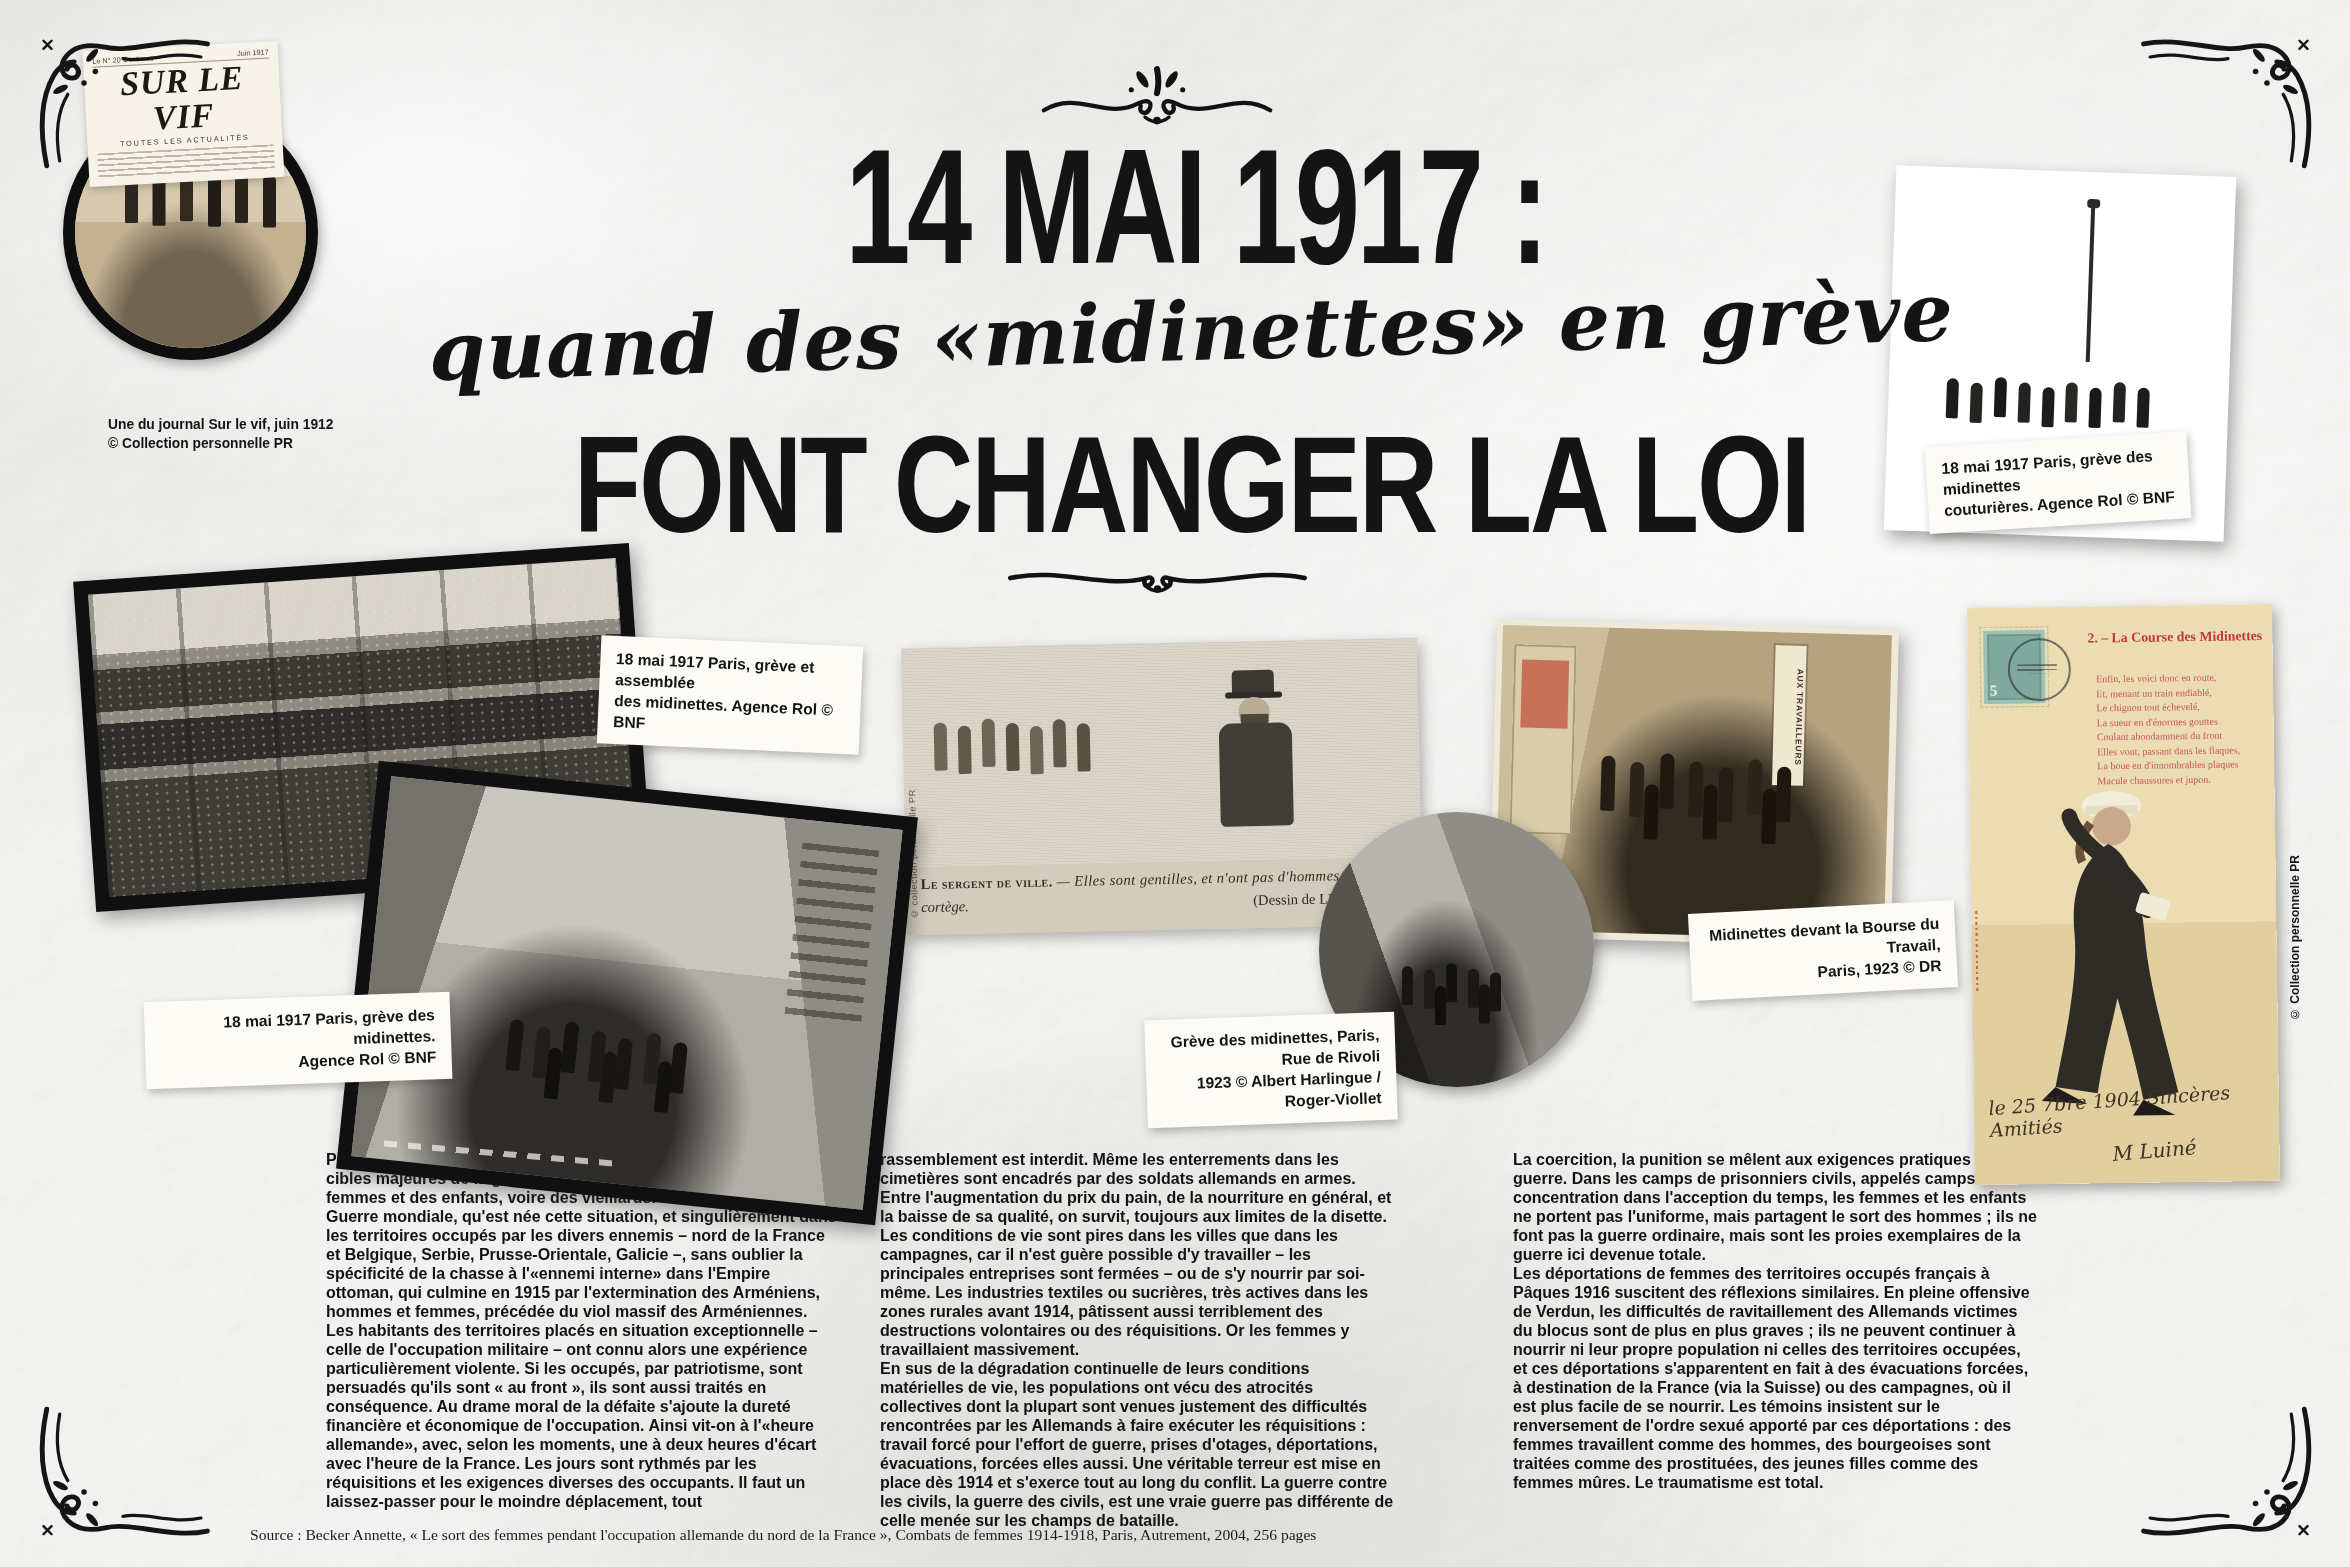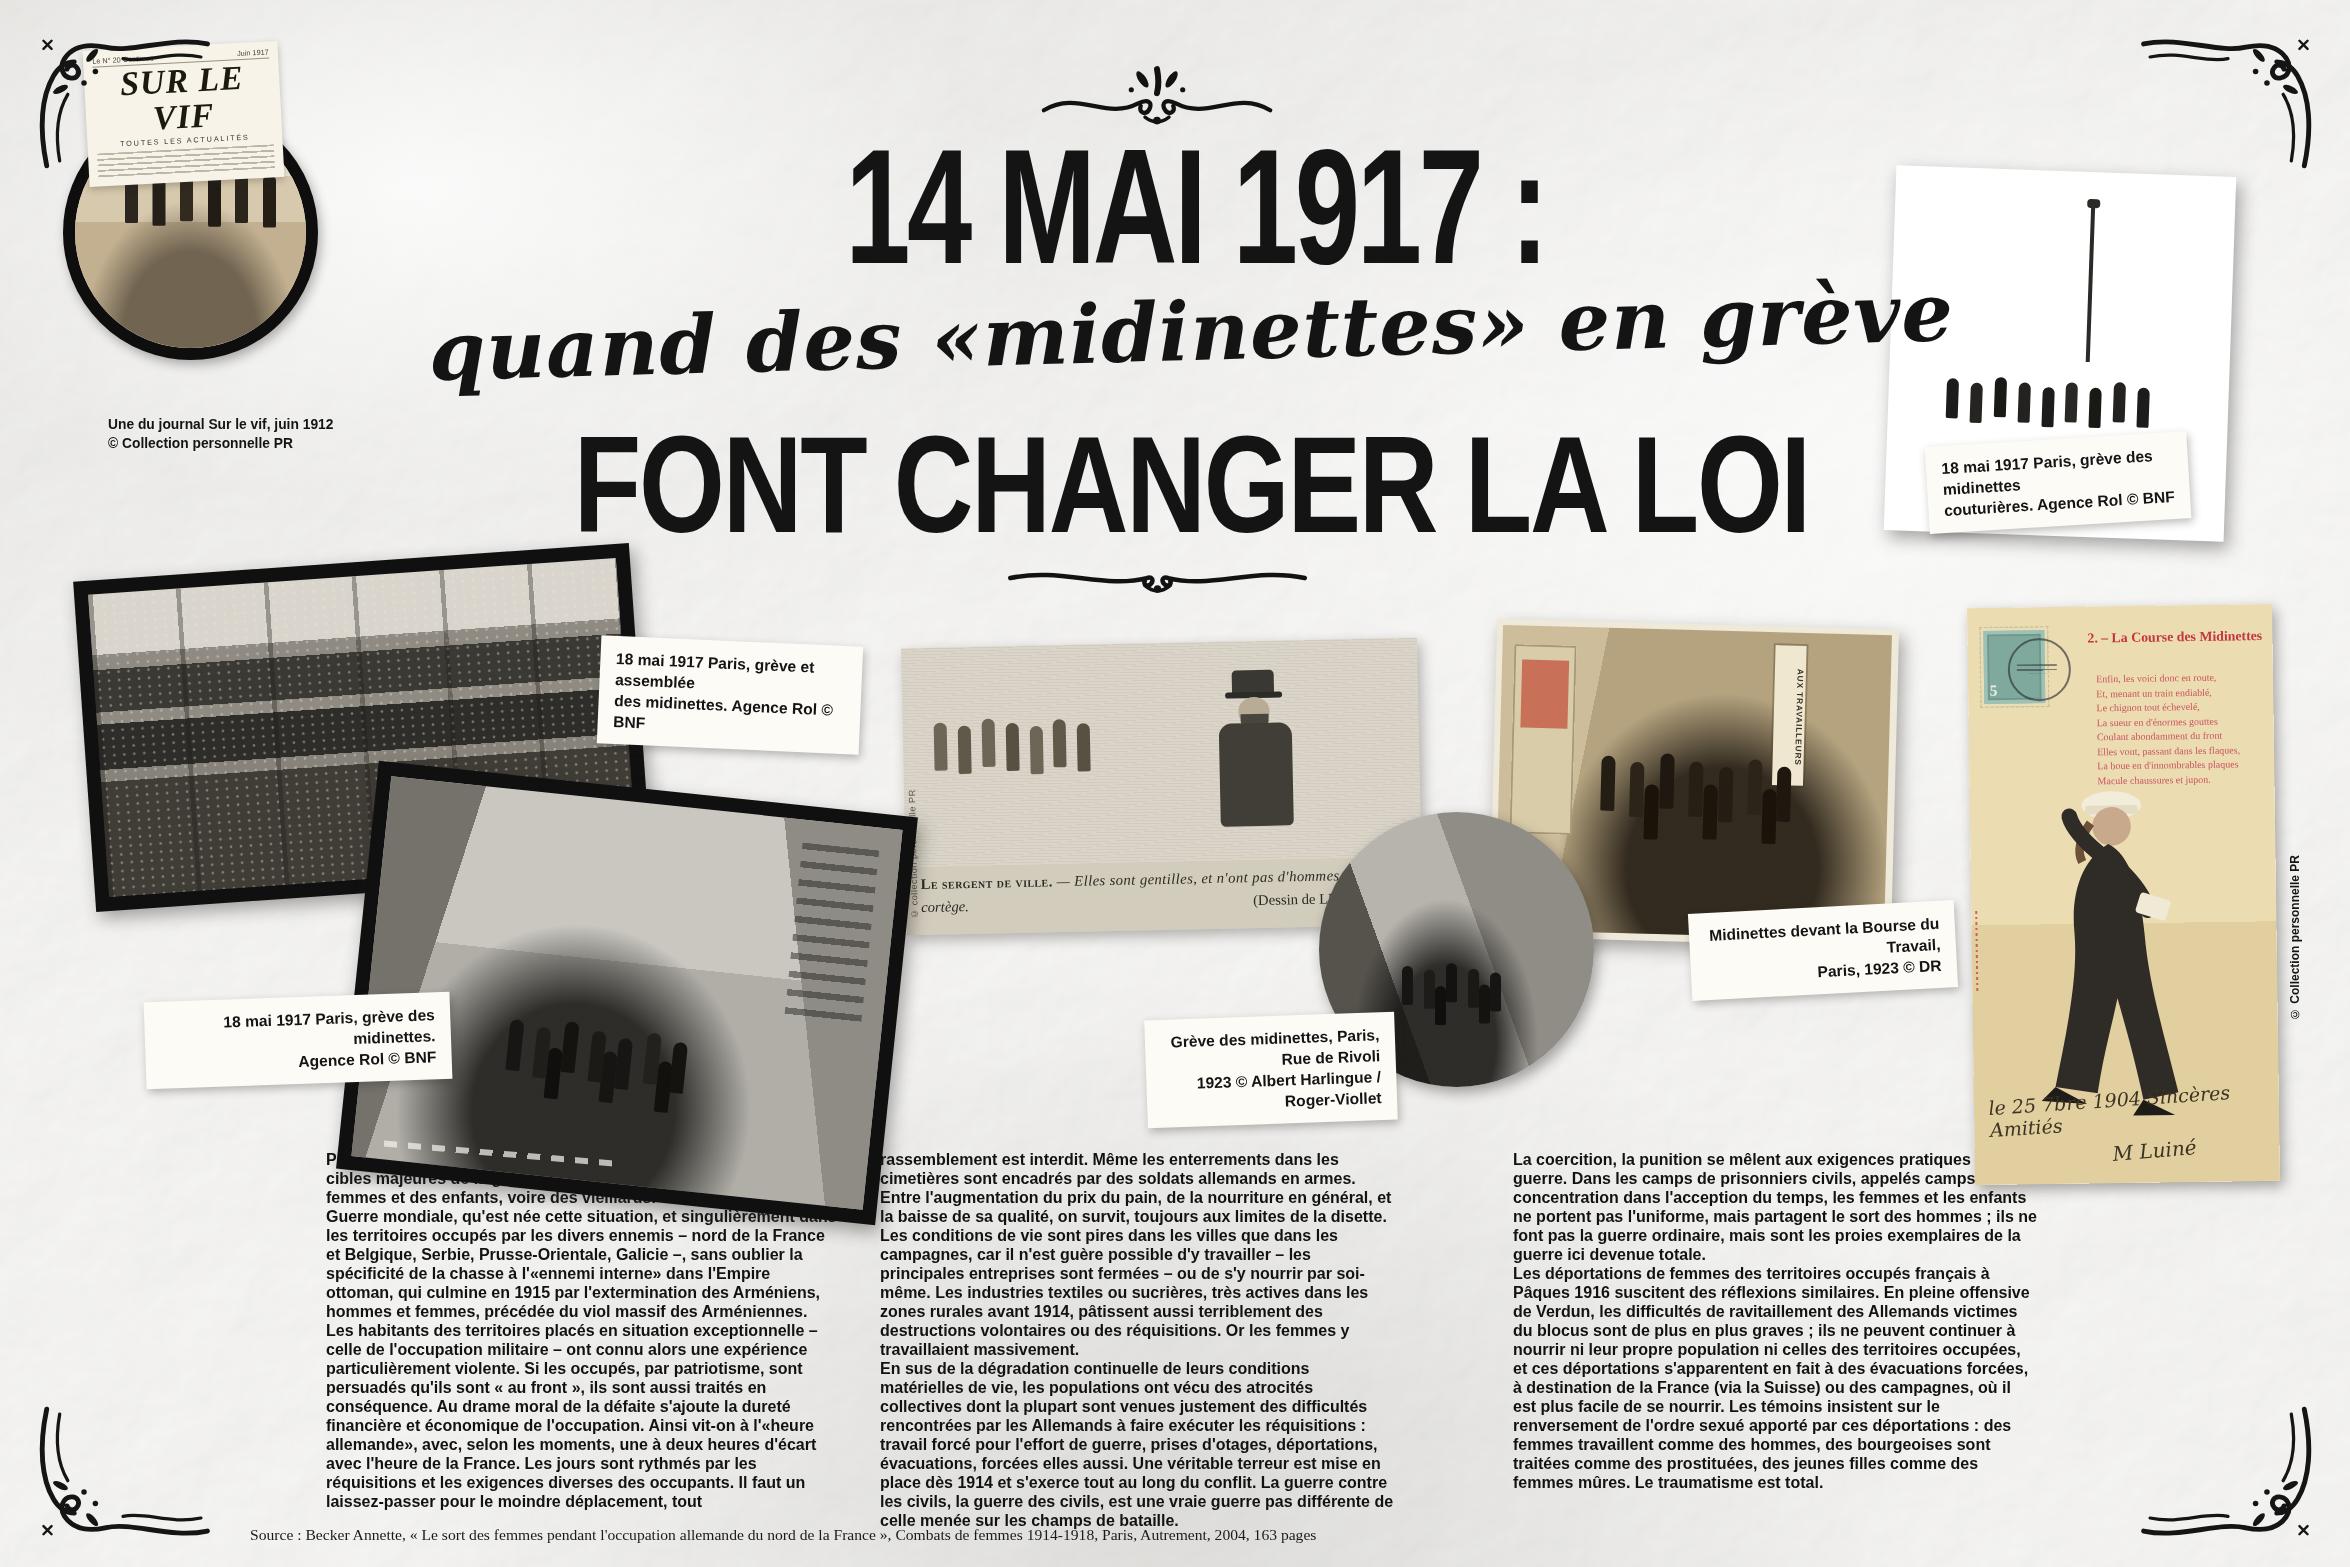--- a/index.html
+++ b/index.html
@@ -424,17 +424,17 @@
   <div class="pc-sidecaption">© Collection personnelle PR</div>
 
   <div class="bodycol c1">Plus on avance dans le siècle et plus les civils deviennent des cibles majeures de la guerre, et ces civils sont massivement des femmes et des enfants, voire des vieillards. C'est dans la Première Guerre mondiale, qu'est née cette situation, et singulièrement dans les territoires occupés par les divers ennemis – nord de la France et Belgique, Serbie, Prusse-Orientale, Galicie –, sans oublier la spécificité de la chasse à l'«ennemi interne» dans l'Empire ottoman, qui culmine en 1915 par l'extermination des Arméniens, hommes et femmes, précédée du viol massif des Arméniennes.
 Les habitants des territoires placés en situation exceptionnelle – celle de l'occupation militaire – ont connu alors une expérience particulièrement violente. Si les occupés, par patriotisme, sont persuadés qu'ils sont « au front », ils sont aussi traités en conséquence. Au drame moral de la défaite s'ajoute la dureté financière et économique de l'occupation. Ainsi vit-on à l'«heure allemande», avec, selon les moments, une à deux heures d'écart avec l'heure de la France. Les jours sont rythmés par les réquisitions et les exigences diverses des occupants. Il faut un laissez-passer pour le moindre déplacement, tout</div>
   <div class="bodycol c2">rassemblement est interdit. Même les enterrements dans les cimetières sont encadrés par des soldats allemands en armes. Entre l'augmentation du prix du pain, de la nourriture en général, et la baisse de sa qualité, on survit, toujours aux limites de la disette. Les conditions de vie sont pires dans les villes que dans les campagnes, car il n'est guère possible d'y travailler – les principales entreprises sont fermées – ou de s'y nourrir par soi-même. Les industries textiles ou sucrières, très actives dans les zones rurales avant 1914, pâtissent aussi terriblement des destructions volontaires ou des réquisitions. Or les femmes y travaillaient massivement.
 En sus de la dégradation continuelle de leurs conditions matérielles de vie, les populations ont vécu des atrocités collectives dont la plupart sont venues justement des difficultés rencontrées par les Allemands à faire exécuter les réquisitions : travail forcé pour l'effort de guerre, prises d'otages, déportations, évacuations, forcées elles aussi. Une véritable terreur est mise en place dès 1914 et s'exerce tout au long du conflit. La guerre contre les civils, la guerre des civils, est une vraie guerre pas différente de celle menée sur les champs de bataille.</div>
   <div class="bodycol c3">La coercition, la punition se mêlent aux exigences pratiques de la guerre. Dans les camps de prisonniers civils, appelés camps de concentration dans l'acception du temps, les femmes et les enfants ne portent pas l'uniforme, mais partagent le sort des hommes ; ils ne font pas la guerre ordinaire, mais sont les proies exemplaires de la guerre ici devenue totale.
 Les déportations de femmes des territoires occupés français à Pâques 1916 suscitent des réflexions similaires. En pleine offensive de Verdun, les difficultés de ravitaillement des Allemands victimes du blocus sont de plus en plus graves ; ils ne peuvent continuer à nourrir ni leur propre population ni celles des territoires occupées, et ces déportations s'apparentent en fait à des évacuations forcées, à destination de la France (via la Suisse) ou des campagnes, où il est plus facile de se nourrir. Les témoins insistent sur le renversement de l'ordre sexué apporté par ces déportations : des femmes travaillent comme des hommes, des bourgeoises sont traitées comme des prostituées, des jeunes filles comme des femmes mûres. Le traumatisme est total.</div>
 
   <div class="source">
-    <span>Source : Becker Annette, « Le sort des femmes pendant l'occupation allemande du nord de la France »,  </span><span class="book">Combats de femmes 1914-1918</span><span>, Paris, Autrement, 2004, 163 pages</span>
+    <span>Source : Becker Annette, « Le sort des femmes pendant l'occupation allemande du nord de la France »,  </span><span class="book">Combats de femmes 1914-1918</span><span>, Paris, Autrement, 2004, 256 pages</span>
   </div>
 
 </div>
 
 
 </body></html>

